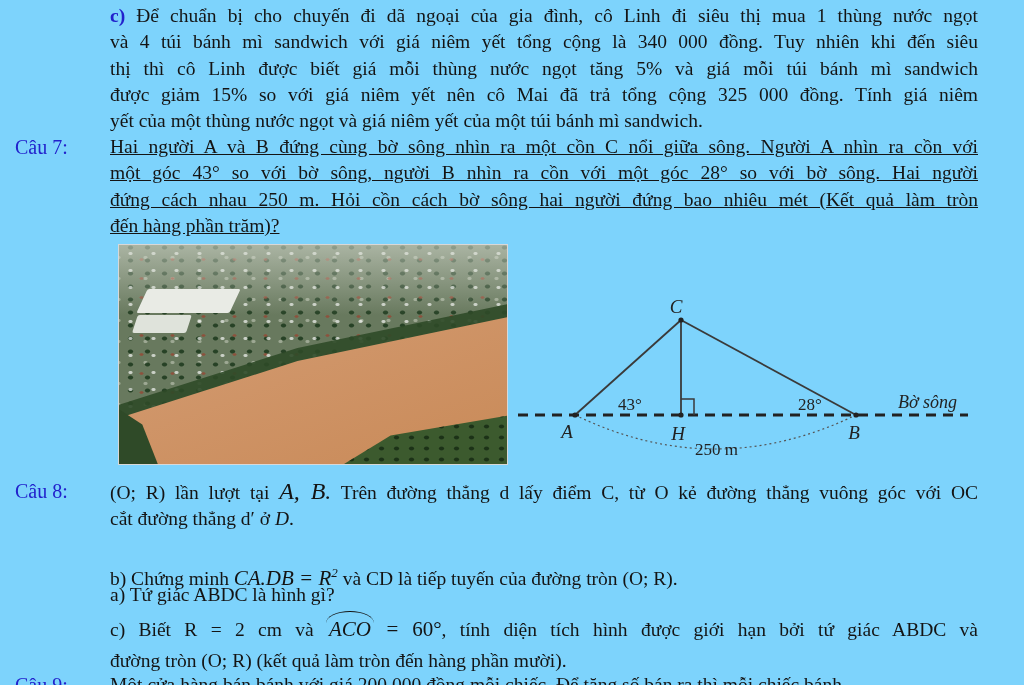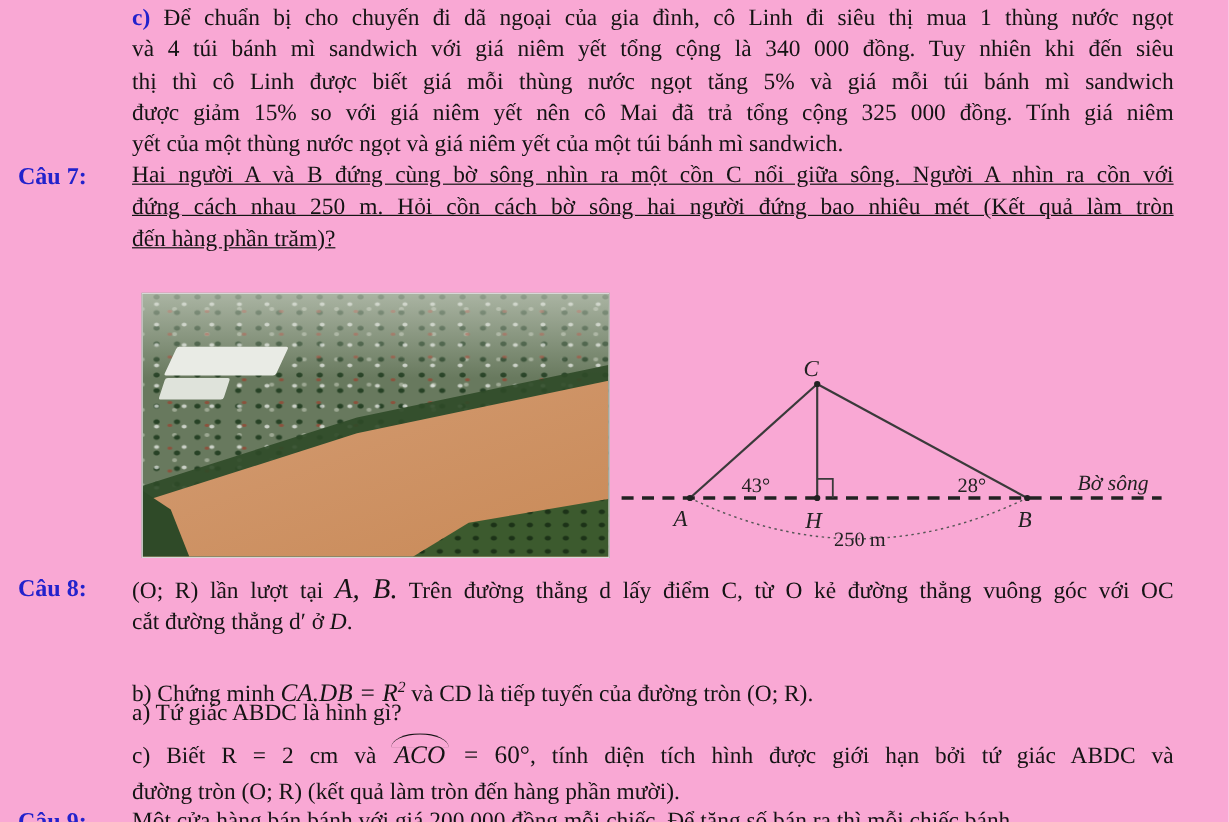--- a/index.html
+++ b/index.html
@@ -1,22 +1,22 @@
 <!DOCTYPE html>
 <html><head>
 <meta charset="utf-8">
 <style>
   html,body { margin:0; padding:0; background:#fff; }
   .page {
-    position:relative; width:1024px; height:685px; background:#f9a8d4;
+    position:relative; width:1024px; height:685px; background:#7dd3fc;
     overflow:hidden; font-family:"Liberation Serif", serif;
     color:#141414; font-size:19.5px; line-height:26.3px;
   }
   .qlabel {
-    position:absolute; left:15px; color:#2222cc; font-weight:bold;
+    position:absolute; left:15px; color:#2222cc; font-weight:normal;
     font-size:20px; white-space:nowrap;
   }
   .body-col { position:absolute; left:110px; width:868px; }
   .jline { text-align:justify; text-align-last:justify; text-justify:inter-word; }
   .blue-inline { color:#2222cc; font-weight:bold; }
   .math { font-style:italic; font-size:21px; }
   .mathsup { font-style:italic; font-size:13px; vertical-align:super; }
   .arc-over { position:relative; display:inline-block; font-style:italic; font-size:21px; padding:0 2px; }
   .arc-over::before {
     content:''; position:absolute; left:-1px; right:-1px; top:-5px; height:11px;
@@ -76,20 +76,21 @@
       <span>Để chuẩn bị cho chuyến đi dã ngoại của gia đình, cô Linh đi siêu thị mua 1 thùng nước ngọt</span></div>
     <div class="jline">và 4 túi bánh mì sandwich với giá niêm yết tổng cộng là 340 000 đồng. Tuy nhiên khi đến siêu</div>
     <div class="jline">thị thì cô Linh được biết giá mỗi thùng nước ngọt tăng 5% và giá mỗi túi bánh mì sandwich</div>
     <div class="jline">được giảm 15% so với giá niêm yết nên cô Mai đã trả tổng cộng 325 000 đồng. Tính giá niêm</div>
     <div>yết của một thùng nước ngọt và giá niêm yết của một túi bánh mì sandwich.</div>
   </div>
 
   <div class="qlabel" style="top:134px;">Câu 7:</div>
   <div class="body-col" style="top:134px;text-decoration:underline;">
     <div class="jline">Hai người A và B đứng cùng bờ sông nhìn ra một cồn C nổi giữa sông. Người A nhìn ra cồn với</div>
+    <div class="jline">một góc 43° so với bờ sông, người B nhìn ra cồn với một góc 28° so với bờ sông. Hai người</div>
     <div class="jline">đứng cách nhau 250 m. Hỏi cồn cách bờ sông hai người đứng bao nhiêu mét (Kết quả làm tròn</div>
     <div>đến hàng phần trăm)?</div>
   </div>
 
   <div class="photo">
     <div class="layer city"></div>
     <div class="layer haze"></div>
     <div class="roof1"></div>
     <div class="roof2"></div>
     <div class="layer shore"></div>

